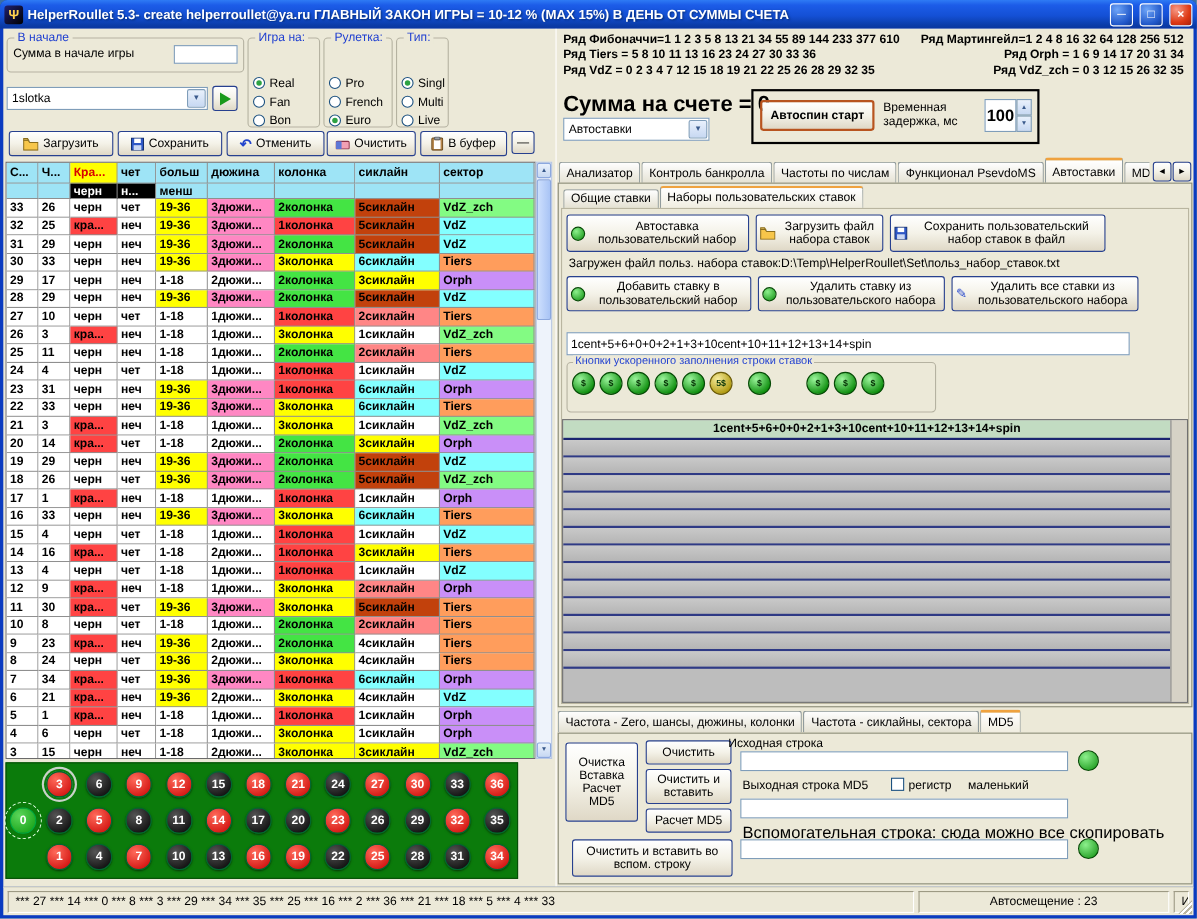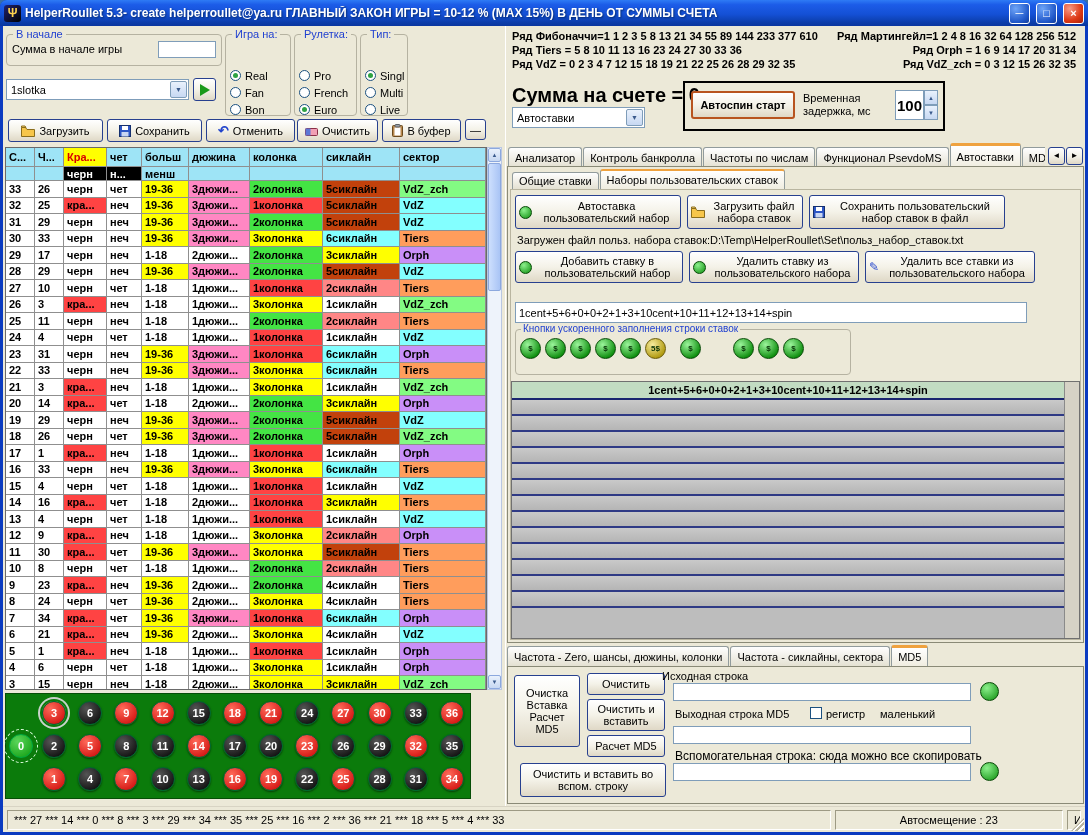--- a/index.html
+++ b/index.html
@@ -171,21 +171,21 @@
   .b-md5ci{left:79px;top:32px;width:78px;height:32px;}
   .b-md5calc{left:79px;top:68px;width:78px;height:22px;}
   .b-md5aux{left:12px;top:96px;width:146px;height:34px;}
   .md5-lab1{position:absolute;left:154px;top:3px;font-size:11px;}
   .md5-in1{position:absolute;left:165px;top:16px;width:298px;height:18px;}
   .md5-lab2{position:absolute;left:167px;top:41px;font-size:11px;}
   .checkbox{position:absolute;left:302px;top:40px;width:12px;height:12px;border:1px solid #1C5180;background:#fff;}
   .md5-reg{position:absolute;left:318px;top:41px;font-size:11px;}
   .md5-small{position:absolute;left:372px;top:41px;font-size:11px;}
   .md5-in2{position:absolute;left:165px;top:59px;width:298px;height:18px;}
-  .md5-lab3{position:absolute;left:167px;top:82px;font-size:12px;white-space:nowrap;}
+  .md5-lab3{position:absolute;left:167px;top:82px;font-size:15px;white-space:nowrap;}
   .md5-in3{position:absolute;left:165px;top:96px;width:298px;height:18px;}
   .orb-btn{position:absolute;width:19px;height:19px;border-radius:50%;border:1px solid #064A06;
     background:radial-gradient(circle at 35% 30%,#8CF08C,#0E8E0E);}
   .orb1{left:472px;top:15px;} .orb2{left:472px;top:95px;}
   .orb{width:13px;height:13px;border-radius:50%;border:1px solid #064A06;flex:0 0 auto;
     background:radial-gradient(circle at 35% 30%,#8CF08C,#0E8E0E);}
 
   .tinput{border:1px solid #7F9DB9;background:#fff;font-family:"Liberation Sans",sans-serif;
     font-size:11px;padding:1px 3px;}
 

